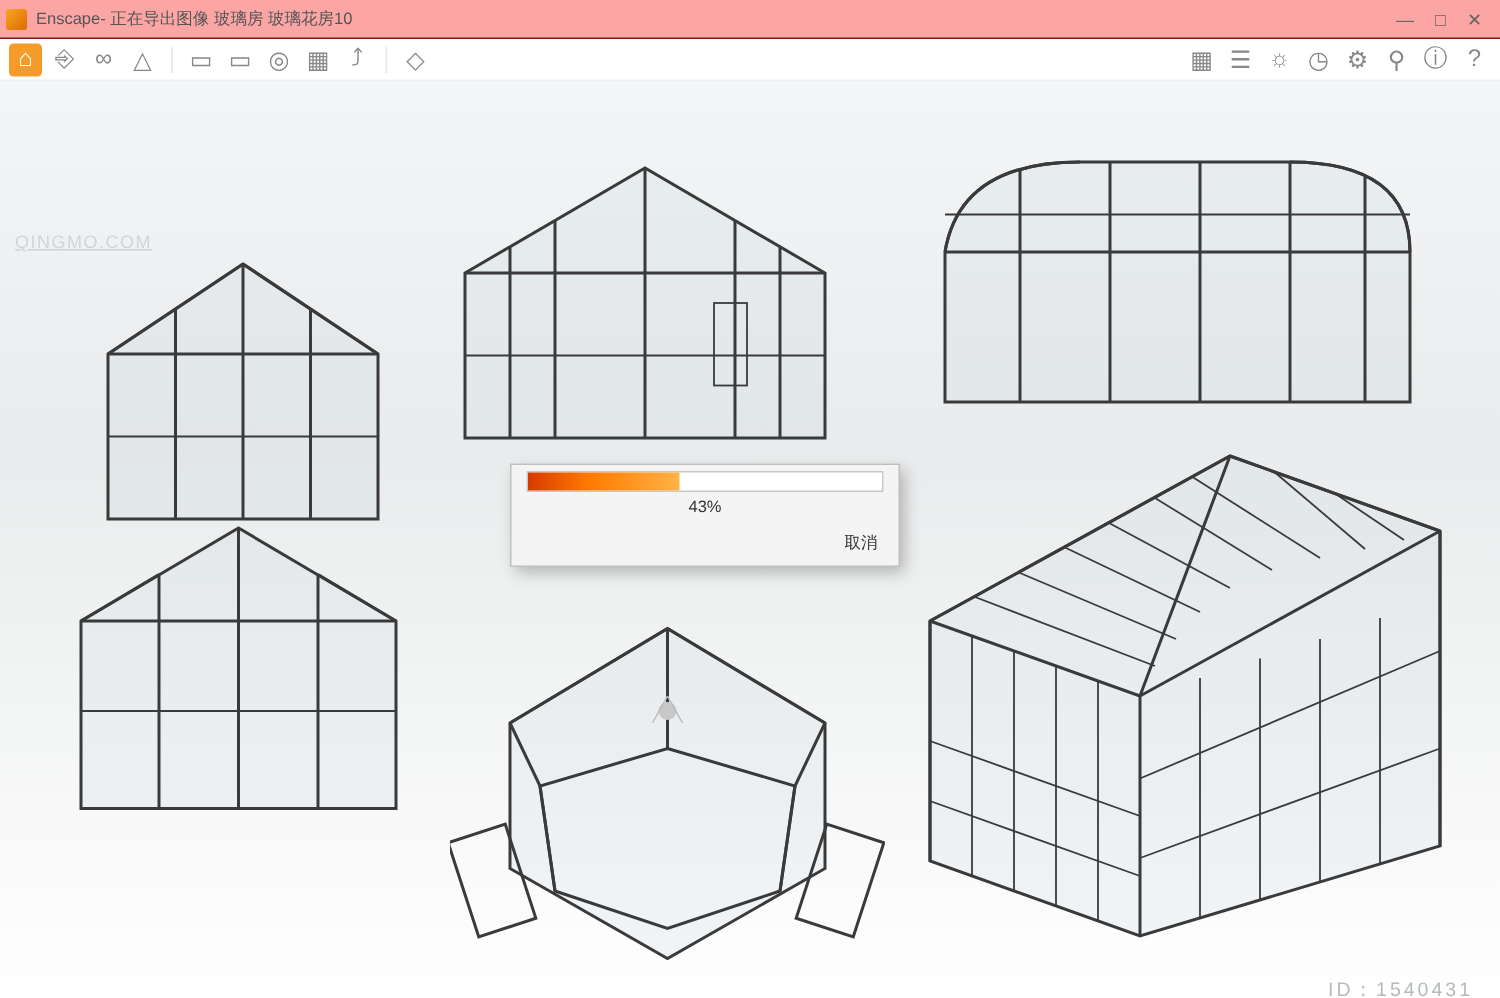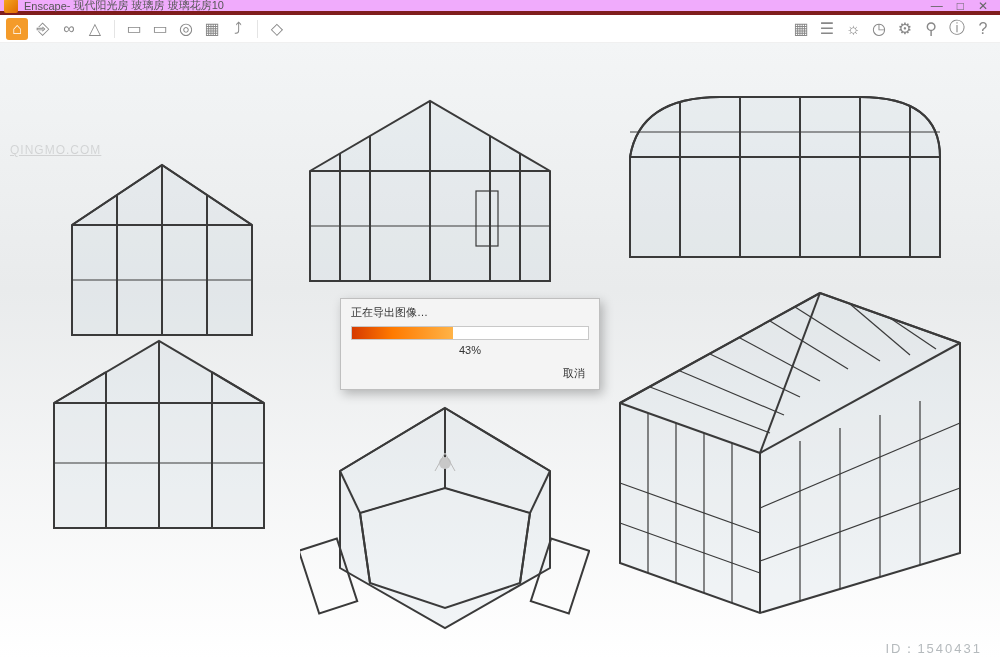--- a/index.html
+++ b/index.html
@@ -5,28 +5,28 @@
 * { margin: 0; padding: 0; box-sizing: border-box; }
 body {
   width: 1000px;
   height: 665px;
   font-family: "Microsoft YaHei", Arial, sans-serif;
   background: #fff;
   position: relative;
   overflow: hidden;
 }
 .titlebar {
-  height: 15px;
-  background: #f0abfc;
+  height: 26px;
+  background: #fca5a5;
   display: flex;
   align-items: center;
   padding: 0 4px;
   font-size: 11px;
   color: #555;
-  border-bottom: 4px solid #7f1d1d;
+  border-bottom: 1px solid #7f1d1d;
 }
 .titlebar .app-icon {
   width: 14px; height: 14px;
   background: linear-gradient(135deg,#f6a623,#e06b00);
   border-radius: 2px;
   margin-right: 6px;
 }
 .titlebar .spacer { flex: 1; }
 .win-controls { display: flex; gap: 14px; padding-right: 8px; color: #666; }
 .win-controls span { cursor: pointer; font-size: 12px; }
@@ -109,21 +109,21 @@
 .dialog .pct { text-align: center; color:#333; padding: 2px 0 6px; }
 .dialog .dfoot { text-align: right; padding: 4px 14px 8px; color:#333; }
 .dialog .dfoot span { cursor: pointer; text-align: center; }
 </style>
 </head>
 <body>
 
 <div class="titlebar">
   <div class="app-icon"></div>
   <span>Enscape</span>
-  <span> - 现代阳光房 玻璃房 玻璃花房10</span>
+  <span> - 正在导出图像 玻璃房 玻璃花房10</span>
   <div class="spacer"></div>
   <div class="win-controls">
     <span>—</span>
     <span>□</span>
     <span>✕</span>
   </div>
 </div>
 
 <div class="toolbar">
   <div id="tb-left" style="display:flex;align-items:center;gap:4px">
@@ -270,21 +270,20 @@
         <line x1="280" y1="155" x2="280" y2="316"></line>
         <line x1="320" y1="142" x2="320" y2="304"></line>
         <line x1="360" y1="128" x2="360" y2="292"></line>
         <line x1="200" y1="235" x2="400" y2="150"></line>
         <line x1="200" y1="288" x2="400" y2="215"></line>
       </g>
     </svg>
   </div>
 
   <div class="dialog">
-    <div class="dtitle">正在导出图像…</div>
     <div class="bar-wrap">
       <div class="bar-fill" style="width: 43%;"></div>
     </div>
     <div class="pct">43%</div>
     <div class="dfoot">
       <span>取消</span>
     </div>
   </div>
 
   <div class="id-wm">

